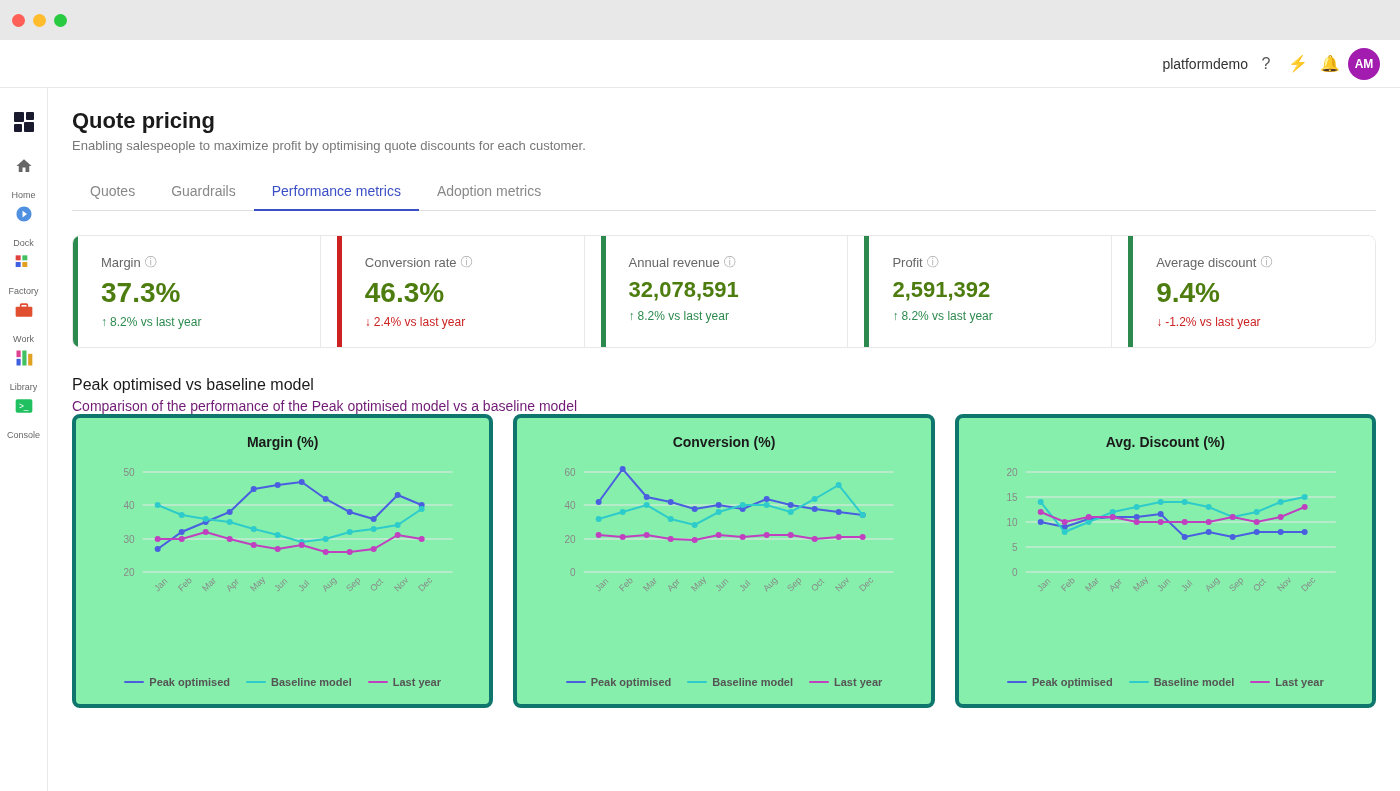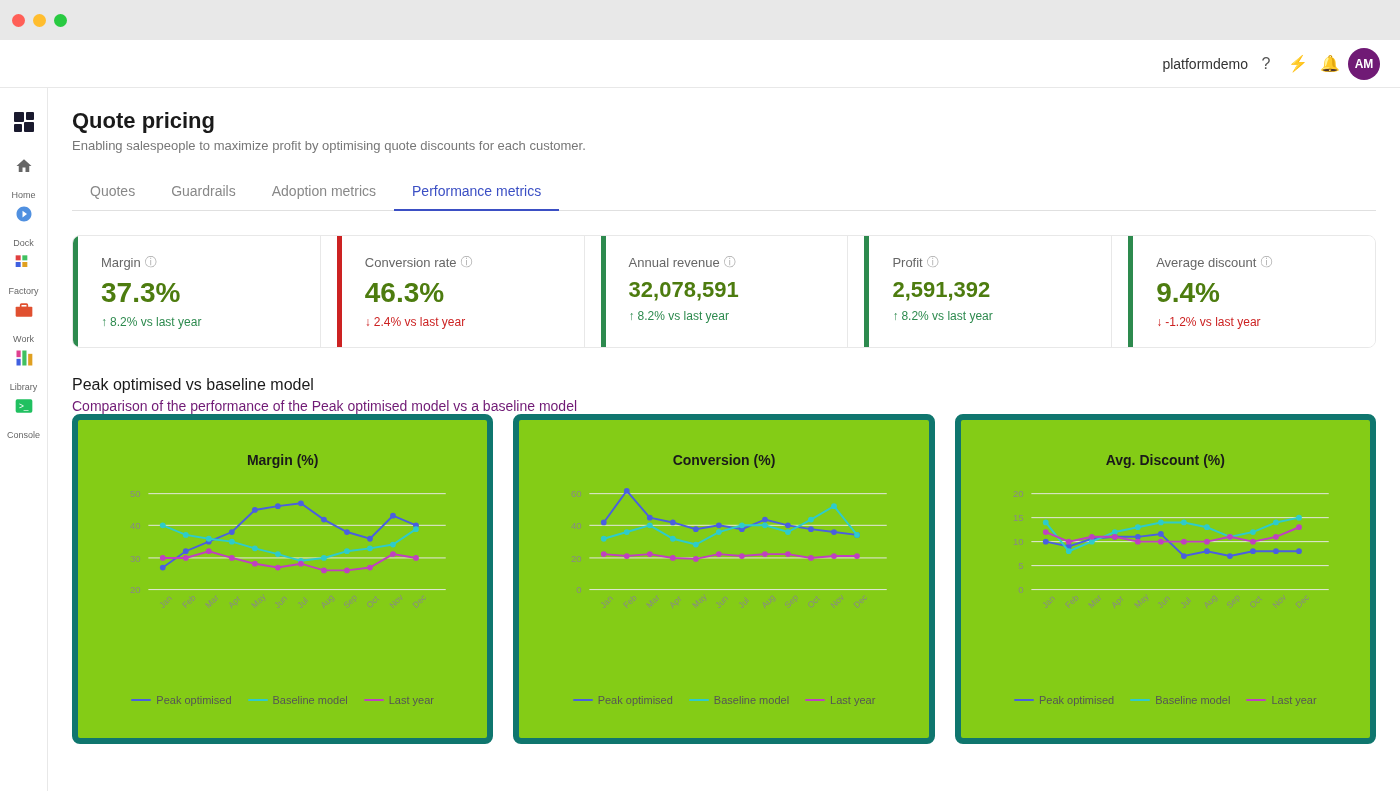--- a/index.html
+++ b/index.html
@@ -18,21 +18,21 @@
     
     .sidebar { width: 48px; background: #fff; border-right: 1px solid #e8e8e8; display: flex; flex-direction: column; align-items: center; padding: 12px 0; gap: 4px; }
     .sidebar-item { width: 44px; height: 44px; display: flex; flex-direction: column; align-items: center; justify-content: center; gap: 14px; cursor: pointer; border-radius: 6px; }
     .sidebar-item-label { font-size: 9px; color: #666; }
     .sidebar-icon { width: 22px; height: 22px; display: flex; align-items: center; justify-content: center; }
 
     
     .header { position: fixed; top: 40px; right: 0; left: 0; height: 48px; background: #fff; border-bottom: 1px solid #e8e8e8; display: flex; align-items: center; justify-content: flex-end; padding: 0 20px; gap: 4px; z-index: 10; }
     .header-username { font-size: 14px; color: #333; }
     .header-icon { width: 28px; height: 28px; display: flex; align-items: center; justify-content: center; cursor: pointer; color: #555; font-size: 16px; }
-    .avatar { width: 32px; height: 32px; border-radius: 50%; background: #701a75; color: #fff; display: flex; align-items: center; justify-content: center; font-size: 12px; font-weight: 600; cursor: pointer; }
+    .avatar { width: 32px; height: 32px; border-radius: 50%; background: #a21caf; color: #fff; display: flex; align-items: center; justify-content: center; font-size: 12px; font-weight: 600; cursor: pointer; }
 
     
     .main { flex: 1; background: #fff; overflow-y: auto; padding: 20px 24px; margin-top: 0; }
 
     
     .page-header { margin-bottom: 20px; }
     .page-title { font-size: 22px; font-weight: 600; color: #1a1a1a; margin-bottom: 4px; }
     .page-subtitle { font-size: 13px; color: #777; }
 
     
@@ -53,25 +53,25 @@
     .metric-change.up { color: #2d8a4e; }
     .metric-change.down { color: #cc2222; }
     .info-icon { font-size: 12px; color: #aaa; cursor: pointer; }
 
     
     .section-title { font-size: 16px; font-weight: 400; color: #1a1a1a; margin-bottom: 4px; }
     .section-subtitle { font-size: 14px; color: #701a75; }
 
     
     .charts-row { display: flex; gap: 20px; }
-    .chart-card { flex: 1; border: 6px solid #0f766e; border-radius: 8px; padding: 32px; background: #84cc16; }
+    .chart-card { flex: 1; border: 4px solid #0f766e; border-radius: 8px; padding: 16px; background: #86efac; }
     .chart-title { font-size: 14px; font-weight: 600; color: #1a1a1a; text-align: center; margin-bottom: 12px; }
     svg.chart { width: 100%; height: 200px; }
     .chart-legend { display: flex; gap: 16px; justify-content: center; margin-top: 10px; flex-wrap: wrap; }
-    .legend-item { display: flex; align-items: center; gap: 5px; font-size: 11px; color: #555; }
+    .legend-item { display: flex; align-items: center; gap: 5px; font-size: 11px; color: #555; font-weight: bold; }
     .legend-line { width: 20px; height: 2px; border-radius: 1px; }
     .legend-line.peak { background: #4a5fe0; }
     .legend-line.baseline { background: #2ecbcb; }
     .legend-line.lastyear { background: #c040c0; }
   </style>
 </head>
 <body>
 
 <div class="titlebar">
   <div class="dot dot-red"></div>
@@ -166,22 +166,22 @@
   <div class="main">
 
     <div class="page-header">
       <h1 class="page-title">Quote pricing</h1>
       <p class="page-subtitle">Enabling salespeople to maximize profit by optimising quote discounts for each customer.</p>
     </div>
 
     <div class="tabs">
       <div class="tab">Quotes</div>
       <div class="tab">Guardrails</div>
+      <div class="tab active">Performance metrics</div>
       <div class="tab">Adoption metrics</div>
-      <div class="tab active">Performance metrics</div>
     </div>
 
     <div class="metric-cards">
 
       <div class="metric-card">
         <div class="metric-accent green"></div>
         <div class="metric-label">
           <span>Margin</span>
           <span class="info-icon">ⓘ</span>
         </div>

